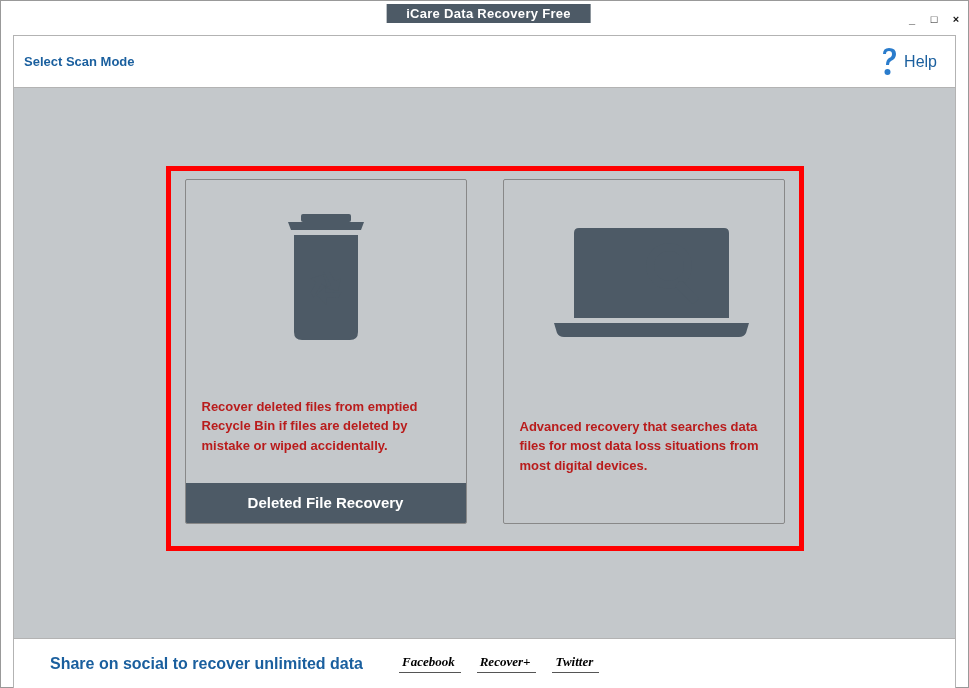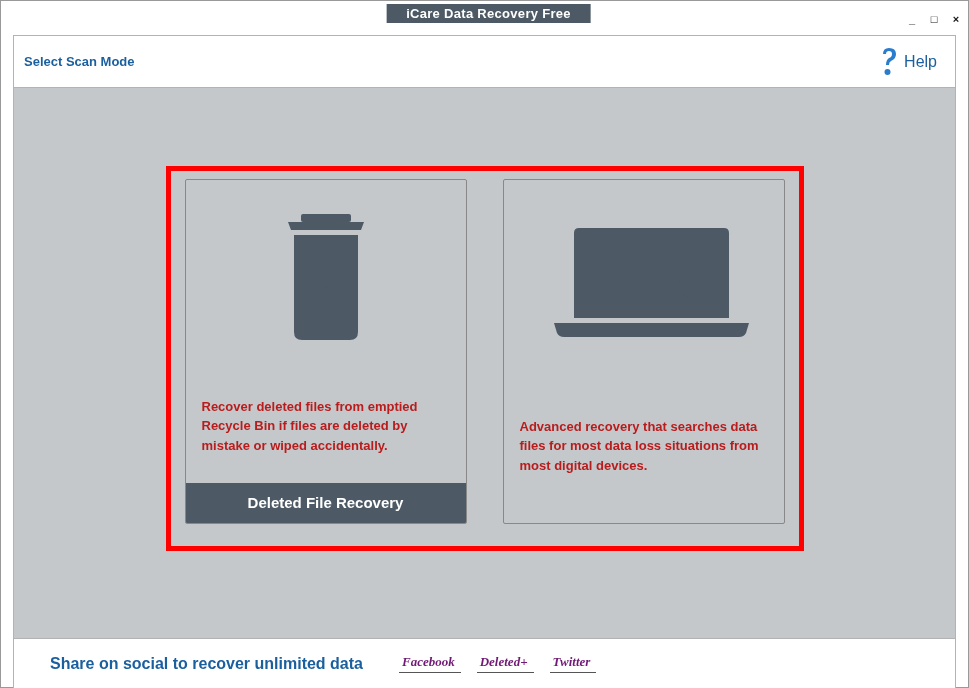--- a/index.html
+++ b/index.html
@@ -25,21 +25,21 @@
     
     .scan-card { width: 282px; height: 345px; border: 1px solid #888; background: #c4c8cb; display: flex; flex-direction: column; border-radius: 2px; overflow: hidden; cursor: pointer; }
     .card-icon-area { height: 190px; display: flex; align-items: center; justify-content: center; }
     .card-icon-area svg { width: 240px; height: 150px; }
     .card-desc { flex: 1; padding: 0 16px; display: flex; align-items: center; justify-content: center; text-align: left; color: #b91c1c; font-size: 13px; line-height: 1.5; font-weight: bold; }
     .card-title { height: 40px; background: #4d5a66; color: #fff; display: flex; align-items: center; justify-content: center; font-size: 15px; font-weight: bold; }
     
     .footer { position: absolute; bottom: 0; left: 0; right: 0; height: 50px; background: #fff; border-top: 1px solid #b3b3b3; display: flex; align-items: center; padding: 0 36px; gap: 36px; }
     .footer-msg { color: #1a5f9e; font-size: 16px; font-weight: bold; }
     .social-links { display: flex; gap: 16px; }
-    .social-link { color: #701a75; font-size: 13px; font-weight: bold; border-bottom: 1px solid #555; padding: 0 6px 2px 3px; cursor: pointer; font-style: italic; font-family: Georgia, serif; }
+    .social-link { color: #000000; font-size: 13px; font-weight: bold; border-bottom: 1px solid #555; padding: 0 6px 2px 3px; cursor: pointer; font-style: italic; font-family: Georgia, serif; }
   </style>
 </head>
 <body>
 
 <div class="app-window">
   <div class="titlebar">
     <div class="title-badge">iCare Data Recovery Free</div>
     <div class="window-controls">
       <span class="win-ctrl">_</span>
       <span class="win-ctrl">□</span>
@@ -99,18 +99,18 @@
           <div class="card-desc">Advanced recovery that searches data files for most data loss situations from most digital devices.</div>
         </div>
 
       </div>
     </div>
 
     <div class="footer">
       <div class="footer-msg">Share on social to recover unlimited data</div>
       <div class="social-links">
         <span class="social-link">Facebook</span>
-        <span class="social-link">Deleted+</span>
+        <span class="social-link">Recover+</span>
         <span class="social-link">Twitter</span>
       </div>
     </div>
   </div>
 </div>
 
 </body></html>

